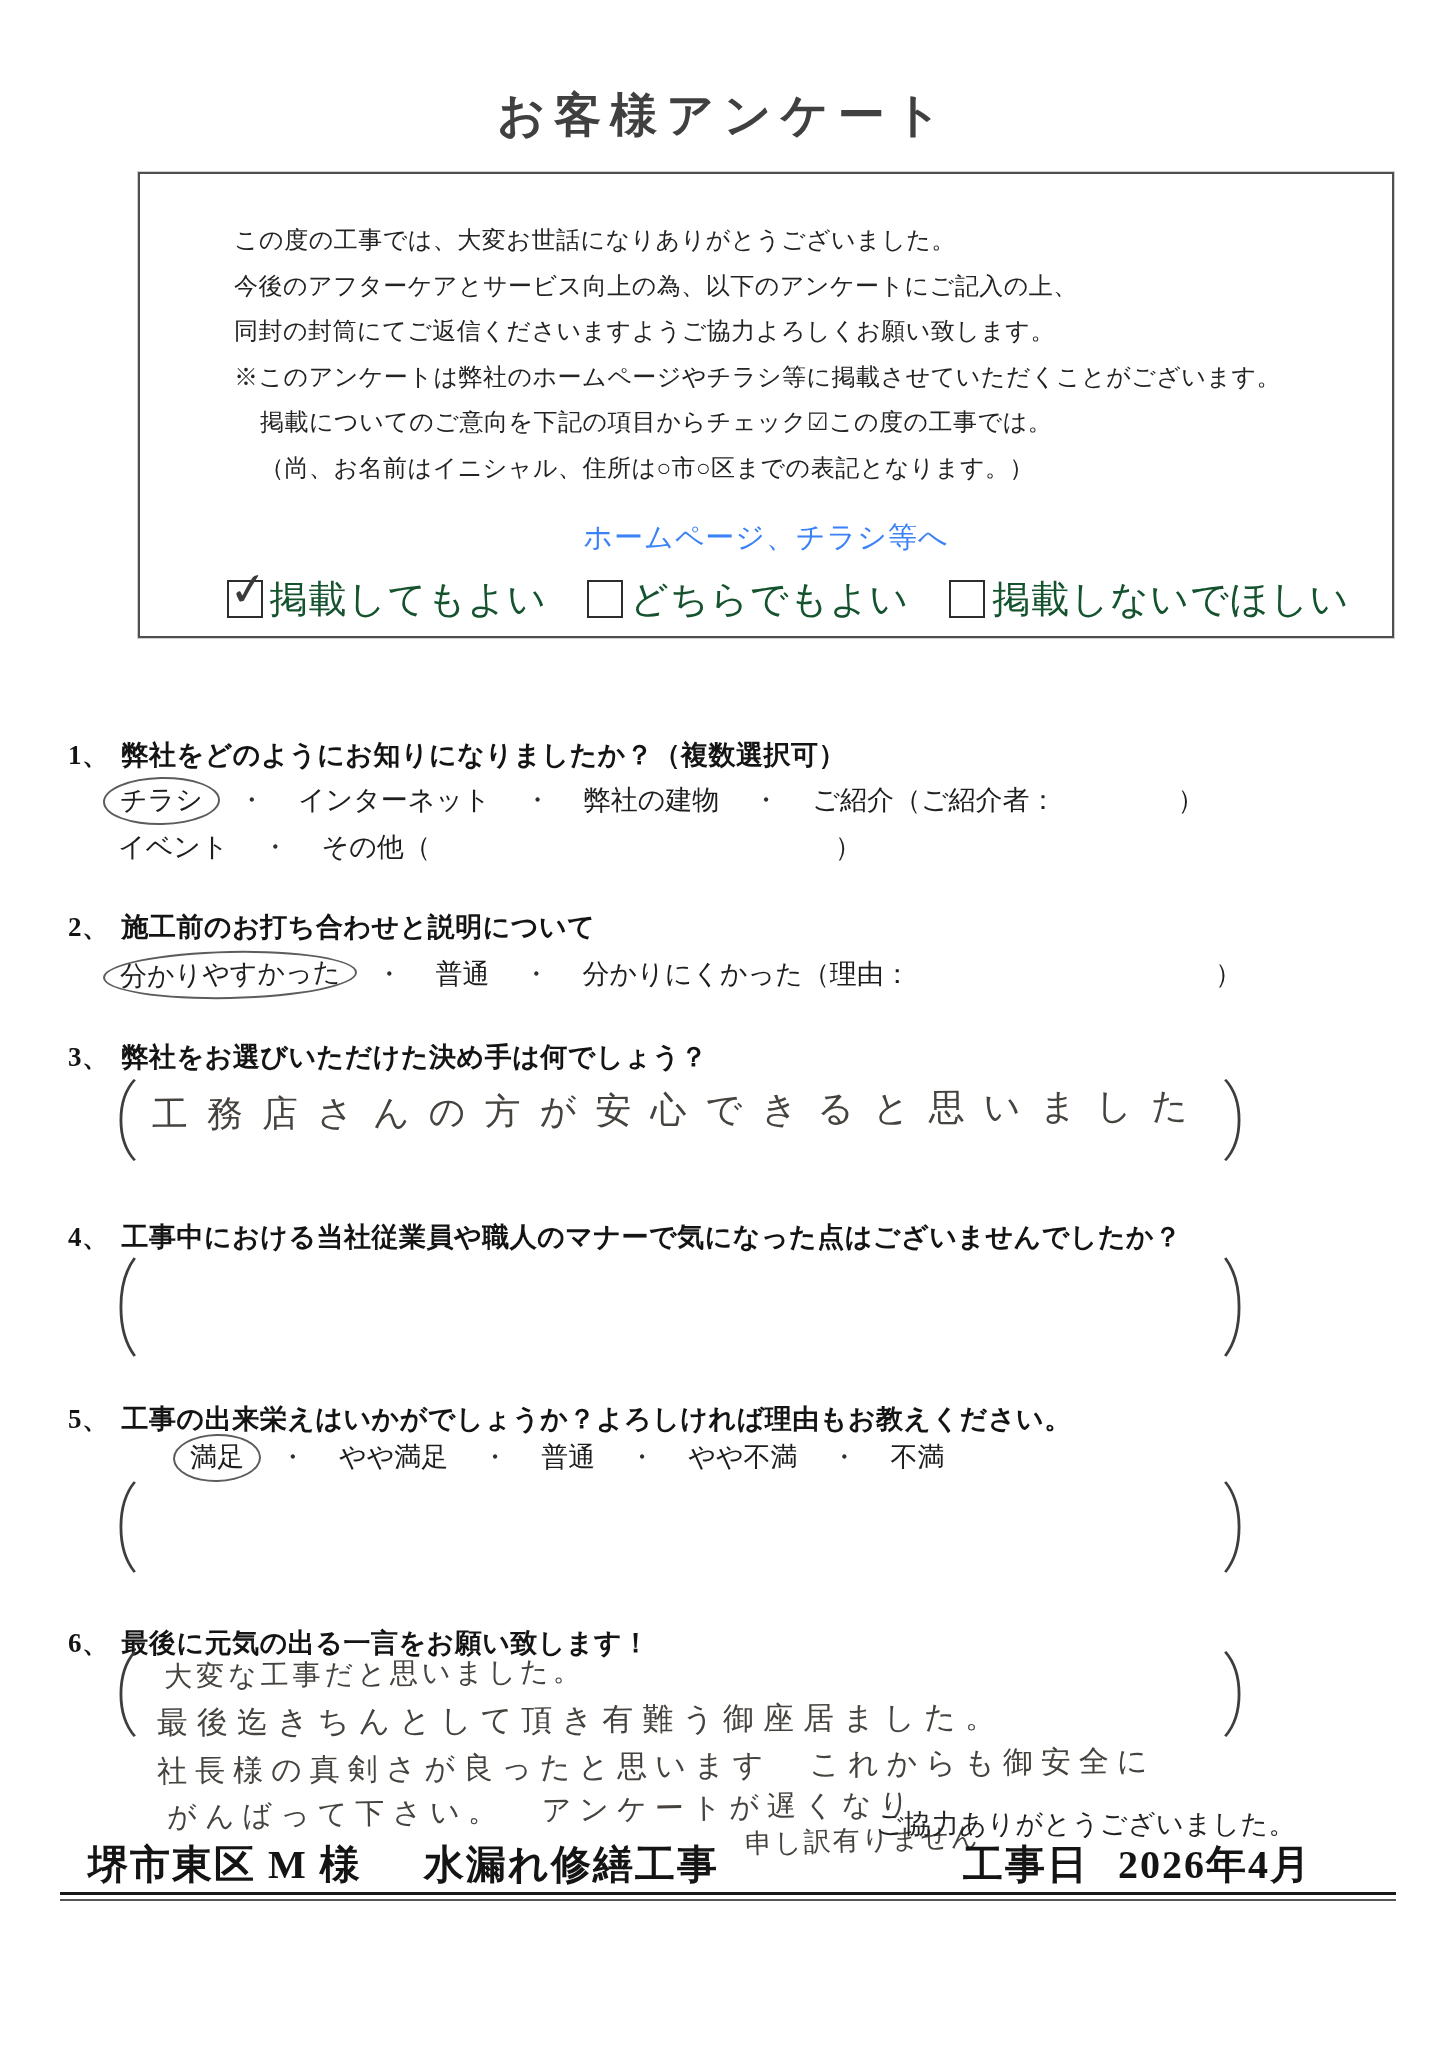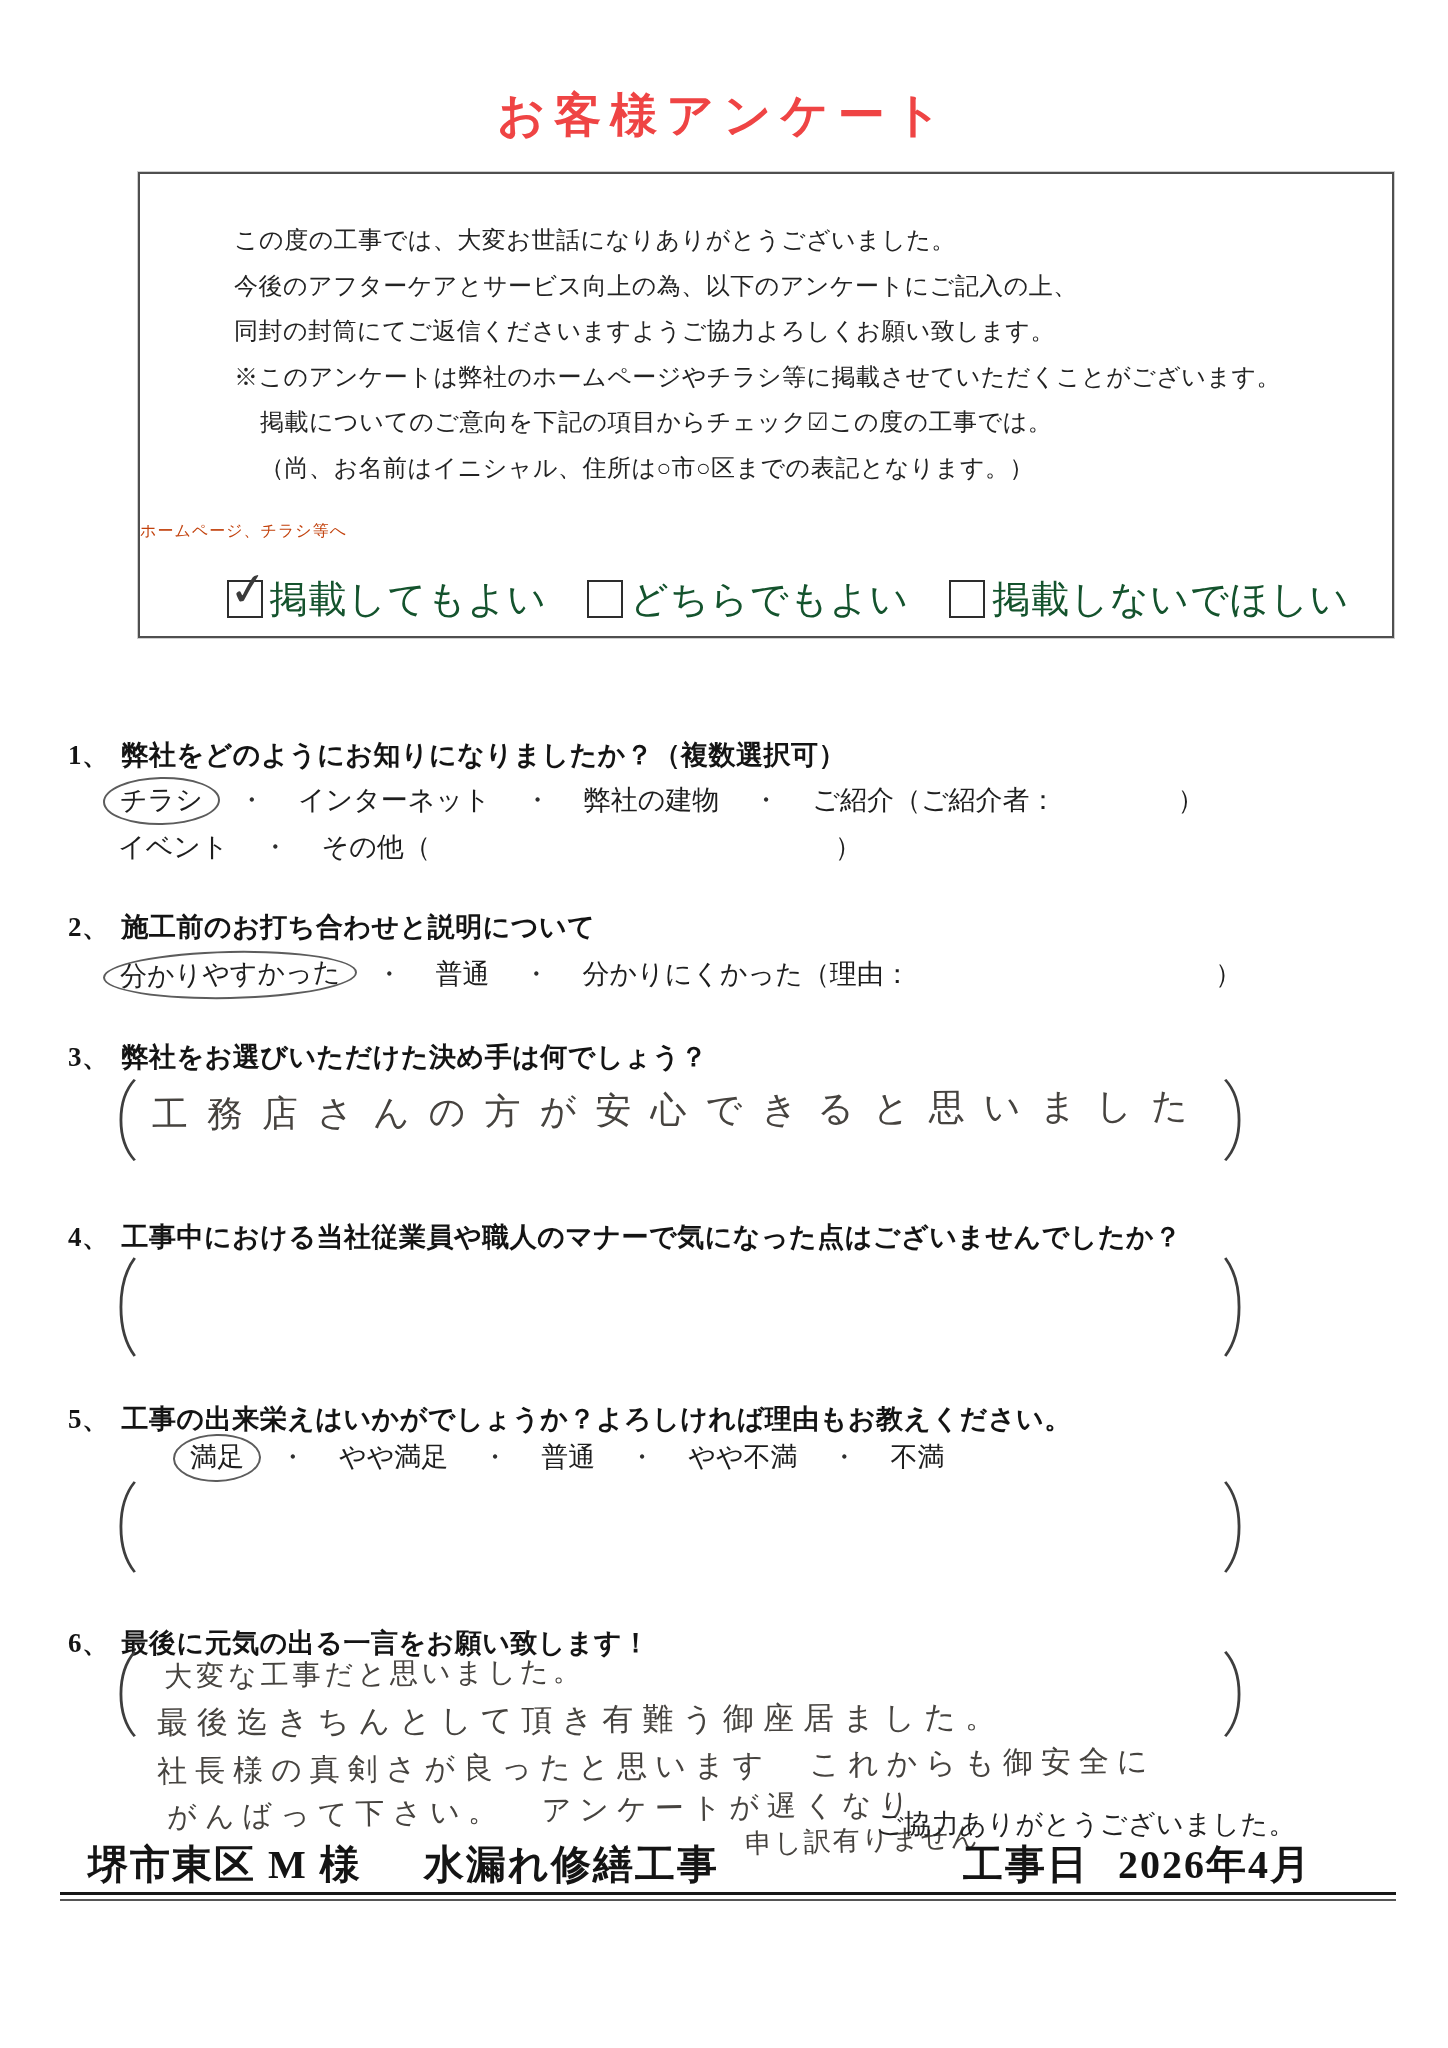--- a/index.html
+++ b/index.html
@@ -3,30 +3,30 @@
 <meta charset="utf-8">
 <style>
   html,body { margin:0; padding:0; background:#ffffff; }
   .page {
     position:relative; width:1448px; height:2048px; margin:0 auto;
     background:#ffffff; overflow:hidden;
     font-family:"Liberation Serif","DejaVu Serif",serif; color:#1f1f1f;
   }
   .title {
     position:absolute; top:92px; left:0; width:100%; text-align:center;
-    font-size:47px; font-weight:600; letter-spacing:9px; line-height:1; color:#ef4444;
+    font-size:47px; font-weight:600; letter-spacing:9px; line-height:1; color:#404040;
   }
   
   .intro-box {
     position:absolute; left:90px; top:172px; width:1252px; height:462px;
     border:2px solid #4f4f4f; box-shadow:0 0 0 1px #cfcfcf;margin-left:48px;
   }
   .intro-lines { position:absolute; left:94px; top:44px; font-size:24px; line-height:45.5px; letter-spacing:0.5px; white-space:nowrap; color:#232323; }
   .intro-lines .indent1 { padding-left:26px; }
-  .box-subtitle { position:absolute; top:349px; left:0; width:100%; font-size:16px; letter-spacing:1px; line-height:1; color:#c2410c; }
+  .box-subtitle { position:absolute; top:349px; left:0; width:100%; text-align:center; font-size:29px; letter-spacing:1px; line-height:1; color:#3b82f6; }
   .consent-row { position:absolute; top:406px; left:0; width:100%; padding-left:44px; box-sizing:border-box;
     display:flex; justify-content:center; gap:40px; font-size:38px; line-height:1; }
   .consent-item { display:flex; align-items:center; }
   .cbox { position:relative; width:32px; height:34px; border:2.5px solid #2d2d2d; margin-right:7px; flex:none; }
   .tick { display:none; position:absolute; left:0px; top:-16px; font-size:46px; line-height:1;
     font-family:"DejaVu Sans",sans-serif; color:#3a3a3a; transform:rotate(-6deg); font-weight:400; }
   .consent-item.checked .tick { display:block; }
   .clabel { letter-spacing:1px; color:#14532d; }
   
   .q-header { position:absolute; left:0; width:100%; padding-left:68px; box-sizing:border-box;

